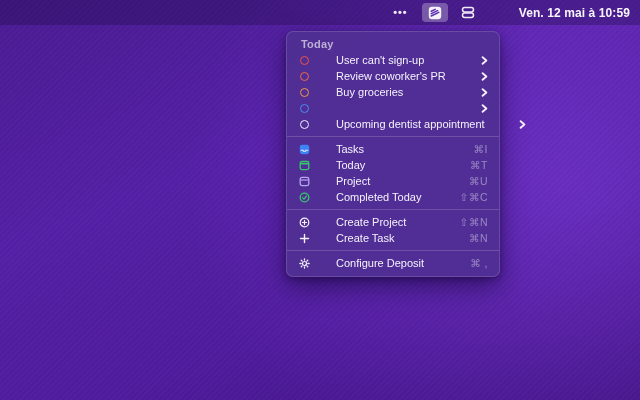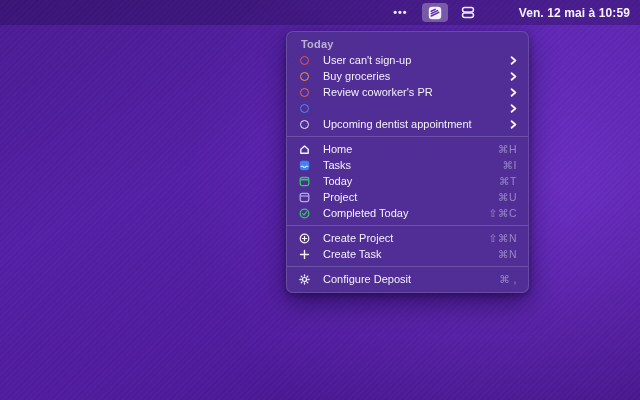--- a/index.html
+++ b/index.html
@@ -27,34 +27,34 @@
   .mb-app{
     display:flex; align-items:center; justify-content:center;
     width:26px; height:19px; border-radius:4px;
     background:rgba(255,255,255,0.28);
   }
   .mb-stack{ display:flex; align-items:center; justify-content:center; width:20px; height:19px; }
   .mb-clock{ color:#f7f4fc; font-size:12px; font-weight:600; letter-spacing:0.1px;margin-left:31px; }
 
   
   .menu{
-    position:absolute; left:286px; top:31px; width:243px;
+    position:absolute; left:286px; top:31px; width:214px;
     background:rgba(80,46,148,0.97);
     border:1px solid rgba(255,255,255,0.14);
     border-radius:7px;
     box-shadow:0 10px 26px rgba(10,0,40,0.5), 0 2px 6px rgba(10,0,40,0.35);
     padding:4px 0 5px 0;
   }
   .section-header{
     height:15px; line-height:15px; padding:0 0 0 14px; margin-top:1px;
     color:#bcb0d6; font-size:11px; font-weight:700; letter-spacing:0.2px;
   }
   .row{
     height:16px; display:flex; align-items:center;
-    padding:0 11px 0 9px; gap:4px;
+    padding:0 11px 0 9px; gap:17px;
   }
   .icon-cell{ width:17px; display:flex; align-items:center; justify-content:center; flex:none; }
   .label{ color:#f5f1fb; font-size:11px; line-height:1; padding-left:6px; white-space:nowrap; }
   .spacer{ flex:1; }
   .shortcut{ color:rgba(233,226,248,0.48); font-size:10.5px; letter-spacing:0.5px; flex:none; }
   .chevron{ display:flex; align-items:center; flex:none; }
   .circle{ width:9px; height:9px; border-radius:50%; border:1.6px solid #fff; flex:none; }
   .divider{ height:1px; background:rgba(255,255,255,0.17); margin:4px 0 4px 0; }
 </style>
 </head>
@@ -93,44 +93,44 @@
     <span class="label">User can't sign-up</span>
     <span class="spacer"></span>
     <span class="chevron">
         <svg width="7" height="9" viewBox="0 0 7 9">
           <path d="M1.6 1.2 L5.4 4.5 L1.6 7.8" stroke="#f5f1fb" stroke-width="1.8" fill="none" stroke-linecap="round" stroke-linejoin="round"></path>
         </svg>
       </span>
   </div>
   <div class="row">
     <span class="icon-cell">
+        <span class="circle task-circle" style="border-color: rgb(238, 106, 69);"></span>
+      </span>
+    <span class="label">Review coworker's PR</span>
+    <span class="spacer"></span>
+    <span class="chevron">
+        <svg width="7" height="9" viewBox="0 0 7 9">
+          <path d="M1.6 1.2 L5.4 4.5 L1.6 7.8" stroke="#f5f1fb" stroke-width="1.8" fill="none" stroke-linecap="round" stroke-linejoin="round"></path>
+        </svg>
+      </span>
+  </div>
+  <div class="row">
+    <span class="icon-cell">
         <span class="circle task-circle" style="border-color: rgb(239, 154, 65);"></span>
       </span>
     <span class="label">Buy groceries</span>
     <span class="spacer"></span>
     <span class="chevron">
         <svg width="7" height="9" viewBox="0 0 7 9">
           <path d="M1.6 1.2 L5.4 4.5 L1.6 7.8" stroke="#f5f1fb" stroke-width="1.8" fill="none" stroke-linecap="round" stroke-linejoin="round"></path>
         </svg>
       </span>
   </div>
   <div class="row">
     <span class="icon-cell">
-        <span class="circle task-circle" style="border-color: rgb(238, 106, 69);"></span>
-      </span>
-    <span class="label">Review coworker's PR</span>
-    <span class="spacer"></span>
-    <span class="chevron">
-        <svg width="7" height="9" viewBox="0 0 7 9">
-          <path d="M1.6 1.2 L5.4 4.5 L1.6 7.8" stroke="#f5f1fb" stroke-width="1.8" fill="none" stroke-linecap="round" stroke-linejoin="round"></path>
-        </svg>
-      </span>
-  </div>
-  <div class="row">
-    <span class="icon-cell">
         <span class="circle task-circle" style="border-color: rgb(75, 141, 248);"></span>
       </span>
     <span class="spacer"></span>
     <span class="chevron">
         <svg width="7" height="9" viewBox="0 0 7 9">
           <path d="M1.6 1.2 L5.4 4.5 L1.6 7.8" stroke="#f5f1fb" stroke-width="1.8" fill="none" stroke-linecap="round" stroke-linejoin="round"></path>
         </svg>
       </span>
   </div>
   <div class="row">
@@ -141,30 +141,20 @@
     <span class="spacer"></span>
     <span class="chevron">
         <svg width="7" height="9" viewBox="0 0 7 9">
           <path d="M1.6 1.2 L5.4 4.5 L1.6 7.8" stroke="#f5f1fb" stroke-width="1.8" fill="none" stroke-linecap="round" stroke-linejoin="round"></path>
         </svg>
       </span>
   </div>
 
   <div class="divider"></div>
 
-  <div class="row">
-    <span class="icon-cell">
-      <svg width="11" height="11" viewBox="0 0 11 11">
-          <path d="M1.8 5.2 L5.5 1.9 L9.2 5.2 V9.2 H1.8 Z" fill="none" stroke="#f5f1fb" stroke-width="1.4" stroke-linejoin="round"></path>
-        </svg>
-    </span>
-    <span class="label">Home</span>
-    <span class="spacer"></span>
-    <span class="shortcut">⌘H</span>
-  </div>
   <div class="row">
     <span class="icon-cell">
       <svg width="11" height="11" viewBox="0 0 11 11">
         <rect x="0.8" y="0.8" width="9.4" height="9.4" rx="2.4" fill="#3d82f6"></rect>
         <path d="M2.2 6.2 H3.8 L4.7 7.3 H6.3 L7.2 6.2 H8.8" fill="none" stroke="#eaf1ff" stroke-width="1.1" stroke-linejoin="round" stroke-linecap="round"></path>
       </svg>
     </span>
     <span class="label">Tasks</span>
     <span class="spacer"></span>
     <span class="shortcut">⌘I</span>

